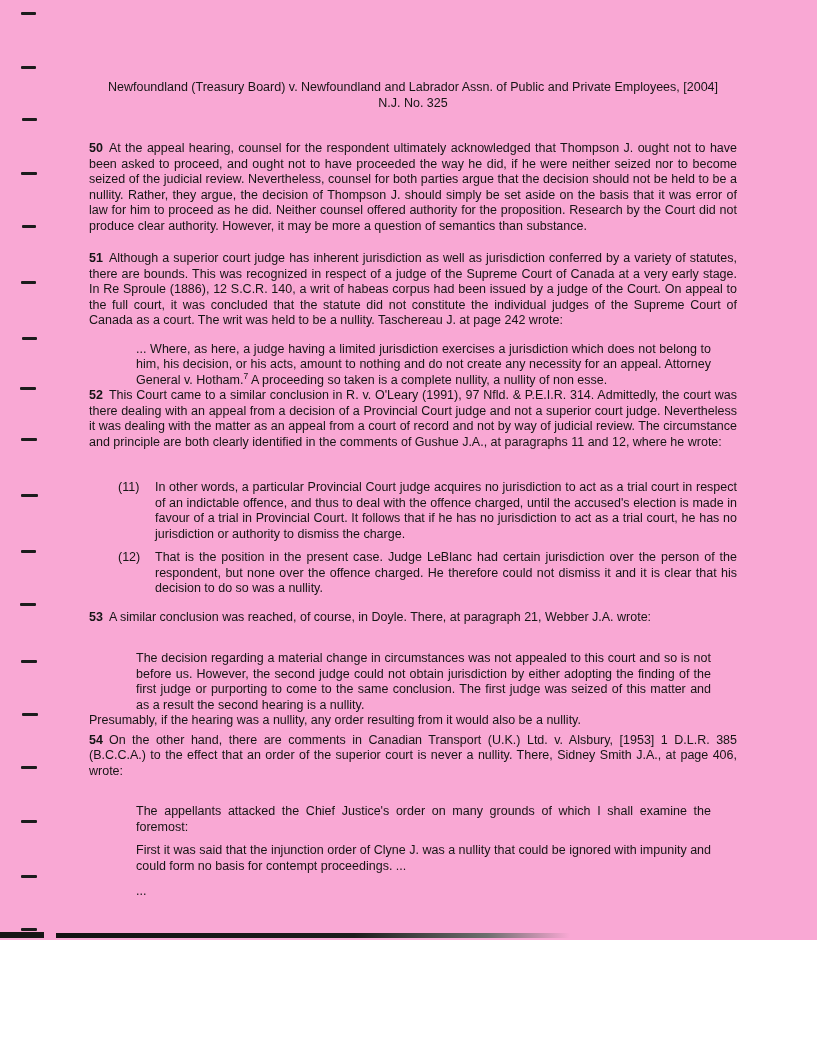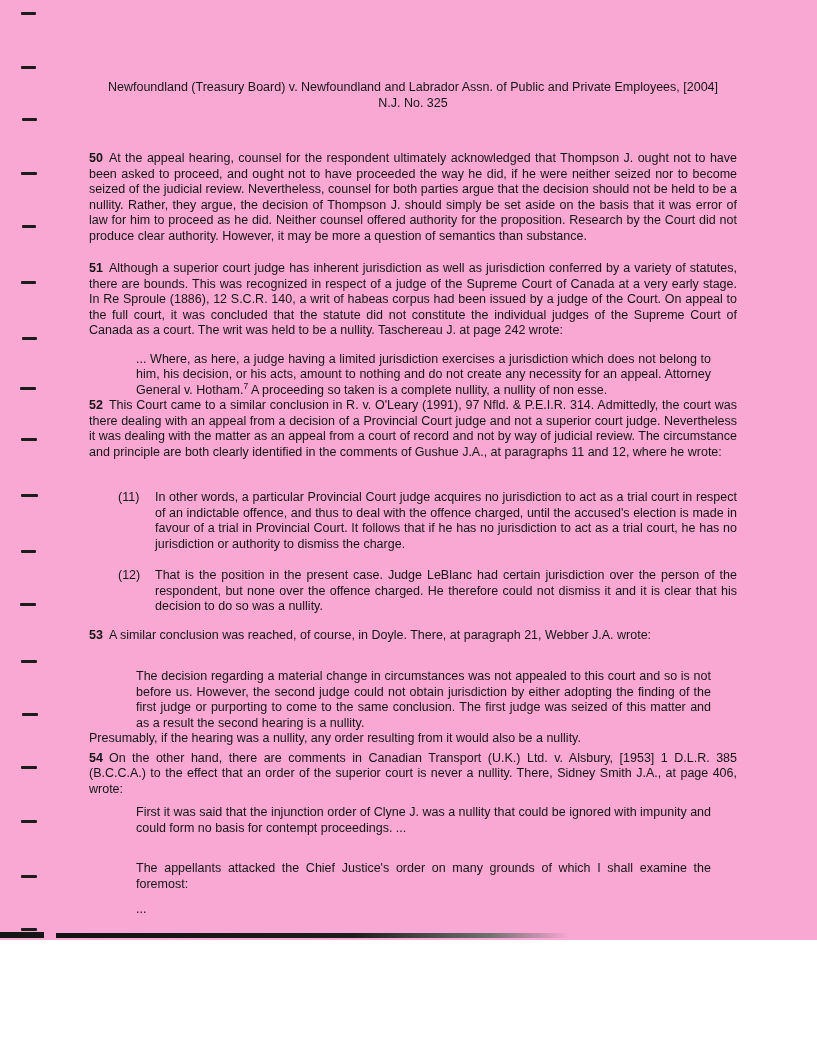--- a/index.html
+++ b/index.html
@@ -13,26 +13,26 @@
     position:absolute;left:89px;top:80px;width:648px;
     font-size:12.5px;line-height:15.5px;
   }
   .hdr{margin:0;text-align:center;}
   .para{margin:0;text-align:justify;}
   .pnum{margin-right:6px;font-weight:bold;}
   .quote{margin:0 26px 0 47px;text-align:justify;}
   .qitem{position:relative;margin:0 0 0 29px;padding-left:37px;text-align:justify;}
   .qmark{position:absolute;left:0;top:0;}
   sup.fn{font-size:8.5px;line-height:0;vertical-align:super;}
-  .mt-p50{margin-top:40px}
+  .mt-p50{margin-top:30px}
   .mt-p51{margin-top:17px}
   .mt-q51{margin-top:13px}
   .mt-p52{margin-top:0}
   .mt-i11{margin-top:30px}
-  .mt-i12{margin-top:16px}
+  .mt-i12{margin-top:8px}
   .mt-p53{margin-top:13px}
   .mt-q53{margin-top:26px}
   .mt-p53b{}
   .mt-p54{margin-top:4px}
   .mt-q54a{margin-top:25px}
   .mt-q54b{margin-top:8px}
   .mt-q54c{margin-top:10px}
   .pageno{position:absolute;left:690px;top:990px;font-size:11px;}
   .mark{position:absolute;height:3px;background:#1c1c1c;border-radius:1px;}
   .scan-band-a{position:absolute;left:0;bottom:2px;width:44px;height:6px;background:#161616;}
@@ -64,23 +64,23 @@
     <div class="qitem mt-i12"><span class="qmark">(12)</span><span>That is the position in the present case. Judge LeBlanc had certain jurisdiction over the person of the respondent, but none over the offence charged. He therefore could not dismiss it and it is clear that his decision to do so was a nullity.</span></div>
 
     <p class="para mt-p53"><b class="pnum">53</b><span>A similar conclusion was reached, of course, in Doyle. There, at paragraph 21, Webber J.A. wrote:</span></p>
 
     <blockquote class="quote mt-q53"><span>The decision regarding a material change in circumstances was not appealed to this court and so is not before us. However, the second judge could not obtain jurisdiction by either adopting the finding of the first judge or purporting to come to the same conclusion. The first judge was seized of this matter and as a result the second hearing is a nullity.</span></blockquote>
 
     <p class="para mt-p53b"><span>Presumably, if the hearing was a nullity, any order resulting from it would also be a nullity.</span></p>
 
     <p class="para mt-p54"><b class="pnum">54</b><span>On the other hand, there are comments in Canadian Transport (U.K.) Ltd. v. Alsbury, [1953] 1 D.L.R. 385 (B.C.C.A.) to the effect that an order of the superior court is never a nullity. There, Sidney Smith J.A., at page 406, wrote:</span></p>
 
+    <blockquote class="quote mt-q54a"><span>The appellants attacked the Chief Justice's order on many grounds of which I shall examine the foremost:</span></blockquote>
+
     <blockquote class="quote mt-q54b"><span>First it was said that the injunction order of Clyne J. was a nullity that could be ignored with impunity and could form no basis for contempt proceedings. ...</span></blockquote>
-
-    <blockquote class="quote mt-q54a"><span>The appellants attacked the Chief Justice's order on many grounds of which I shall examine the foremost:</span></blockquote>
 
     <blockquote class="quote mt-q54c"><span>...</span></blockquote>
 
   </main>
 
   <div class="pageno">98</div>
 
   <div class="scan-band-a"></div>
   <div class="scan-band-b"></div>
 

